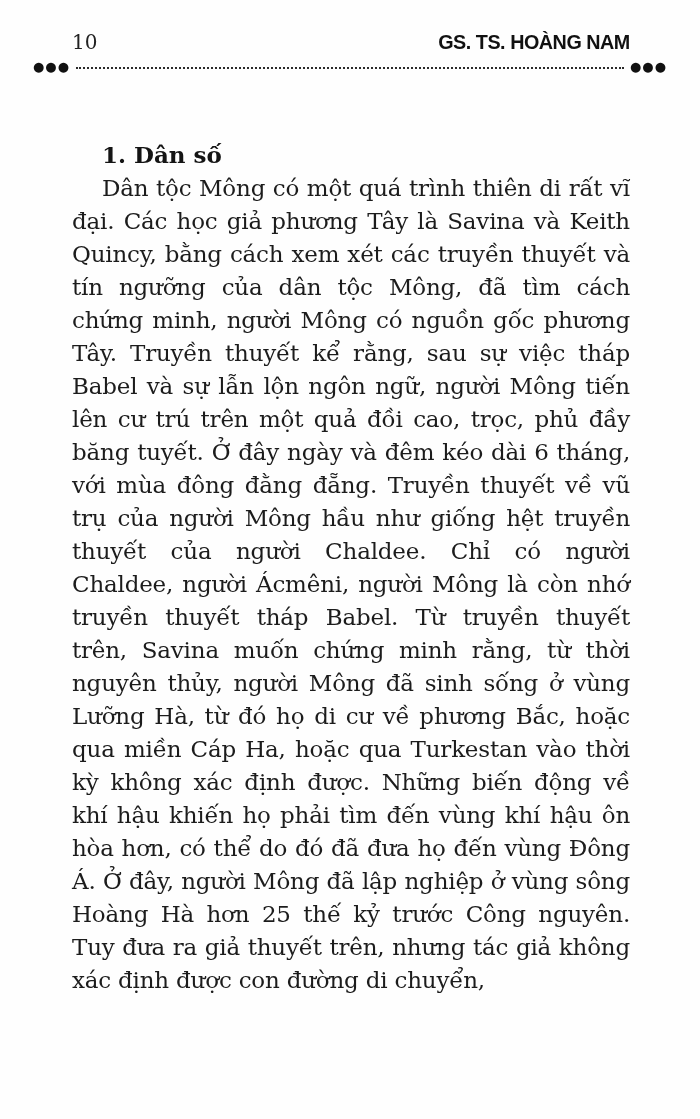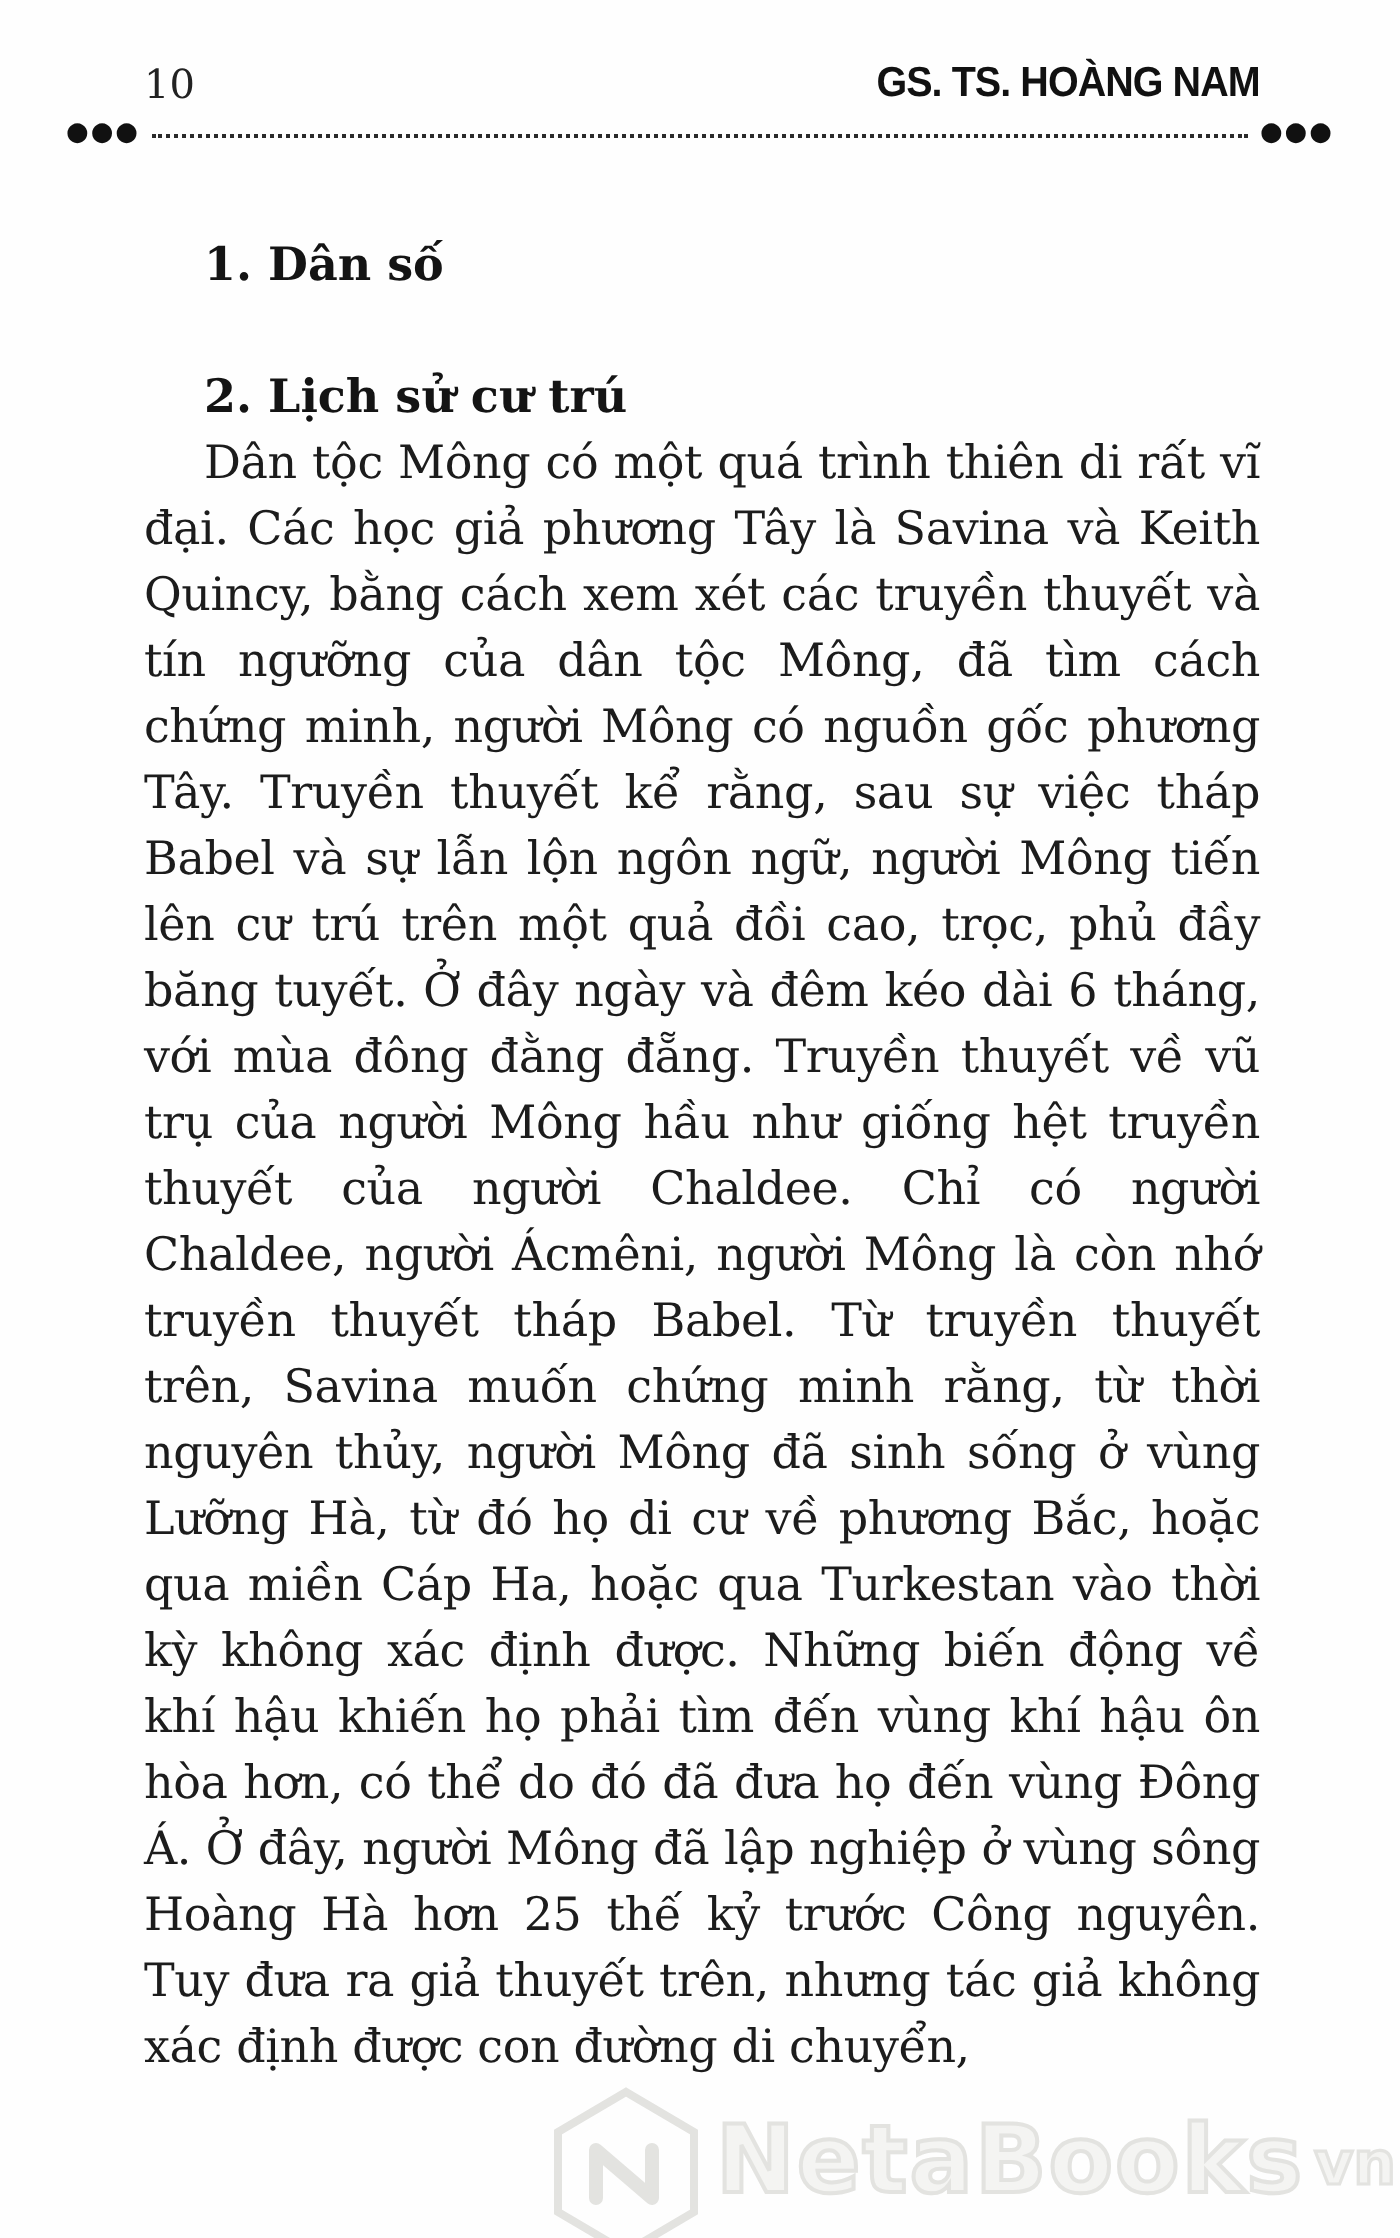--- a/index.html
+++ b/index.html
@@ -42,21 +42,21 @@
   .content{
     position:absolute;top:106px;left:72px;width:558px;z-index:2;
   }
   .content p{
     margin:0;font-size:23px;line-height:33px;
     text-align:justify;letter-spacing:-0.2px;
     color:#1c1c1c;
   }
   .content p.indent{text-indent:30px;}
   .content h3{
-    margin:12px 0 2px 30px;font-size:23px;line-height:30px;
+    margin:34px 0 2px 30px;font-size:23px;line-height:30px;
     font-weight:bold;color:#141414;
   }
   .content h3.second{margin-top:36px;}
   sup{font-size:60%;line-height:0;}
   
   .watermark{
     position:absolute;right:2px;bottom:2px;z-index:1;
     display:flex;align-items:center;
     user-select:none;pointer-events:none;
   }
@@ -73,48 +73,37 @@
     font-weight:bold;font-size:30px;margin-left:5px;
     color:#f4f4f2;-webkit-text-stroke:1.6px #e3e3e0;
     line-height:1;align-self:center;margin-top:6px;
   }
 </style>
 </head>
 <body>
 
 <div class="page">
 
-  <div class="watermark">
-    <span class="wm-logo">
-      <svg width="78" height="88" viewBox="0 0 78 88">
-        <polygon points="39,3 73,23 73,63 39,83 5,63 5,23" fill="none" stroke="#e3e3e0" stroke-width="4"></polygon>
-        <polyline points="24,56 24,32 52,56 52,32" fill="none" stroke="#e3e3e0" stroke-width="7" stroke-linecap="round" stroke-linejoin="round"></polyline>
-      </svg>
-    </span>
-    <span class="wm-text">NetaBooks</span>
-    <span class="wm-tld">vn</span>
-  </div>
 
   <div class="header">
     <span class="page-number">10</span>
     <span class="running-head">GS. TS. HOÀNG NAM</span>
   </div>
 
   <div class="rule">
     <span class="end-dots">●●●</span>
     <span class="dotline"></span>
     <span class="end-dots">●●●</span>
   </div>
 
   <div class="content">
 
 
 
     <h3>1. Dân số</h3>
 
 
-    <h3 class="second">2. Lịch sử cư trú</h3>
 
     <p class="indent">Dân tộc Mông có một quá trình thiên di rất vĩ đại. Các học giả phương Tây là Savina và Keith Quincy, bằng cách xem xét các truyền thuyết và tín ngưỡng của dân tộc Mông, đã tìm cách chứng minh, người Mông có nguồn gốc phương Tây. Truyền thuyết kể rằng, sau sự việc tháp Babel và sự lẫn lộn ngôn ngữ, người Mông tiến lên cư trú trên một quả đồi cao, trọc, phủ đầy băng tuyết. Ở đây ngày và đêm kéo dài 6 tháng, với mùa đông đằng đẵng. Truyền thuyết về vũ trụ của người Mông hầu như giống hệt truyền thuyết của người Chaldee. Chỉ có người Chaldee, người Ácmêni, người Mông là còn nhớ truyền thuyết tháp Babel. Từ truyền thuyết trên, Savina muốn chứng minh rằng, từ thời nguyên thủy, người Mông đã sinh sống ở vùng Lưỡng Hà, từ đó họ di cư về phương Bắc, hoặc qua miền Cáp Ha, hoặc qua Turkestan vào thời kỳ không xác định được. Những biến động về khí hậu khiến họ phải tìm đến vùng khí hậu ôn hòa hơn, có thể do đó đã đưa họ đến vùng Đông Á. Ở đây, người Mông đã lập nghiệp ở vùng sông Hoàng Hà hơn 25 thế kỷ trước Công nguyên. Tuy đưa ra giả thuyết trên, nhưng tác giả không xác định được con đường di chuyển,</p>
 
   </div>
 
 </div>
 
 </body></html>

